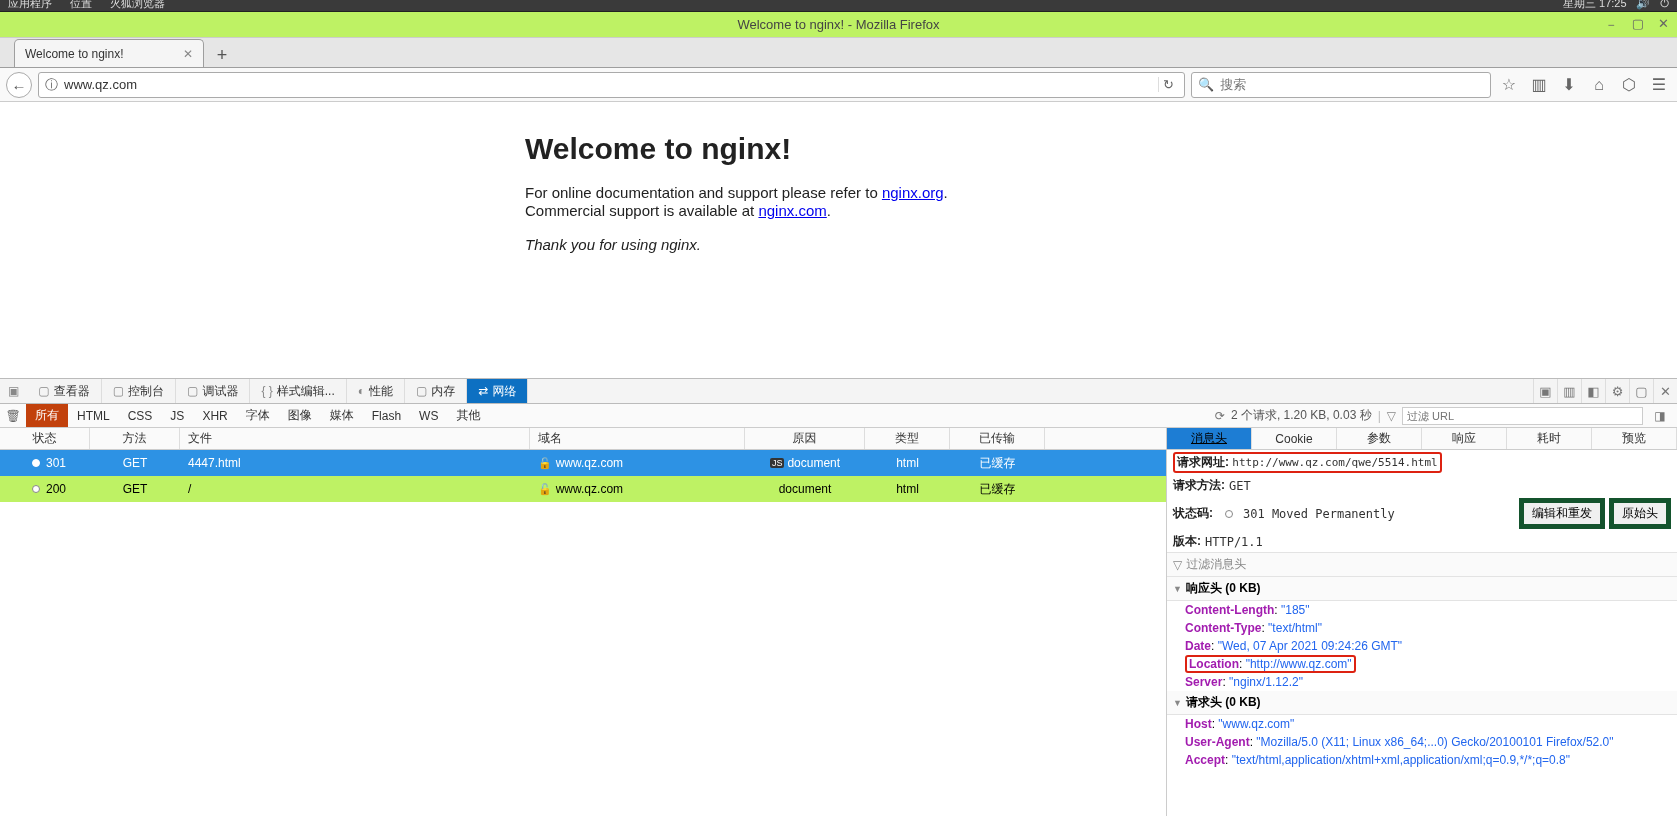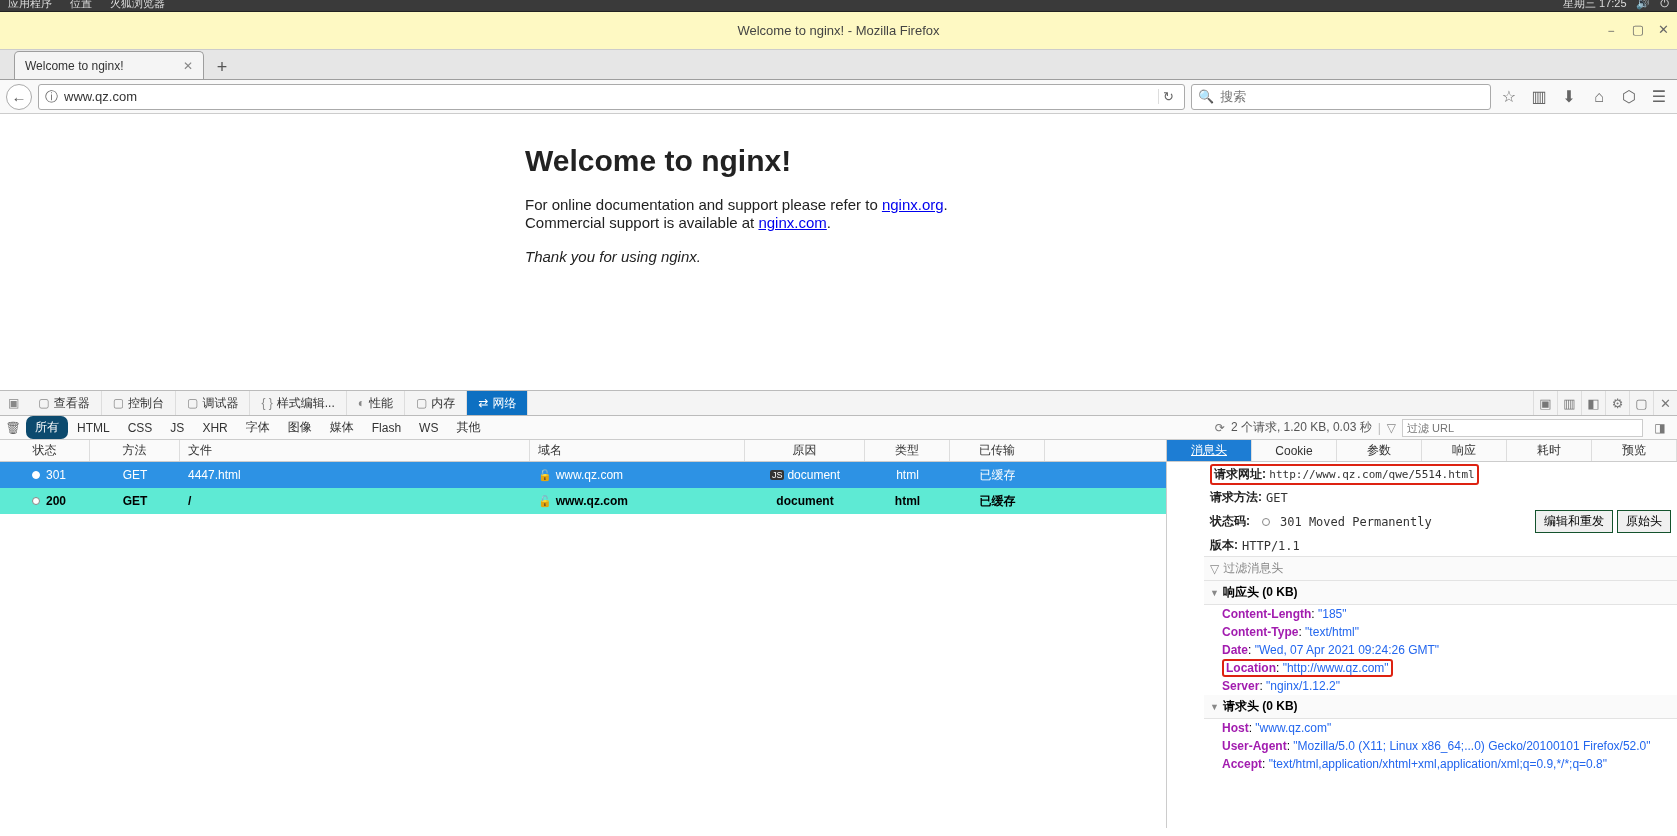--- a/index.html
+++ b/index.html
@@ -3,21 +3,21 @@
 <meta charset="utf-8">
 <style>
 * { box-sizing: border-box; margin: 0; padding: 0; font-family: Arial, "Microsoft YaHei", sans-serif; }
 body { width: 1677px; height: 836px; background: #fff; font-size: 13px; overflow: hidden; }
 
 
 .osbar { height: 12px; background: #3a3a3a; color: #ddd; font-size: 11px; display: flex; align-items: flex-end; padding: 0 8px; border-bottom: 1px solid #222; }
 .osbar-left { display: flex; gap: 18px; }
 .osbar-right { margin-left: auto; display: flex; gap: 10px; align-items: center; }
 
-.titlebar { height: 38px; background: #fef9c3; border-bottom: 1px solid #ccc; display: flex; align-items: center; justify-content: center; position: relative; font-size: 13px; color: #444; }
+.titlebar { height: 26px; background: #bef264; border-bottom: 1px solid #ccc; display: flex; align-items: center; justify-content: center; position: relative; font-size: 13px; color: #444; }
 .titlebar .winctl { position: absolute; right: 8px; display: flex; gap: 14px; font-size: 13px; color: #666; }
 
 .tabstrip { height: 30px; background: #e6e6e6; display: flex; align-items: flex-end; border-bottom: 1px solid #9e9e9e; padding-left: 14px; }
 .tab { height: 28px; min-width: 190px; background: #f5f5f5; border: 1px solid #9e9e9e; border-bottom: none; border-radius: 5px 5px 0 0; display: flex; align-items: center; padding: 0 10px; font-size: 12px; color: #333; position: relative; margin-right: 4px; }
 .tab .close { margin-left: auto; color: #888; }
 .newtab { width: 28px; height: 24px; display: flex; align-items: center; justify-content: center; color: #555; font-size: 18px; }
 
 .navbar { height: 34px; background: #f9f9f9; border-bottom: 1px solid #ccc; display: flex; align-items: center; padding: 0 6px; gap: 6px; }
 .backbtn { width: 26px; height: 26px; border: 1px solid #aaa; border-radius: 50%; display: flex; align-items: center; justify-content: center; color: #555; font-size: 15px; background: #fff; }
 .urlbox { flex: 1; height: 26px; border: 1px solid #aaa; border-radius: 3px; display: flex; align-items: center; padding: 0 6px; background: #fff; gap: 6px; }
@@ -36,53 +36,53 @@
 
 .devtoolbar { height: 26px; border-top: 1px solid #bbb; border-bottom: 1px solid #bbb; background: #f4f4f4; display: flex; align-items: stretch; }
 .dtbtn { padding: 0 11px; display: flex; align-items: center; gap: 4px; border-right: 1px solid #ddd; font-size: 12px; color: #333; }
 .dtbtn.active { background: #0d70c2; color: #fff; }
 .dtbtn .picon { color: #888; font-size: 12px; }
 .devtoolbar .spacer { flex: 1; }
 .dticon { width: 24px; display: flex; align-items: center; justify-content: center; color: #777; border-left: 1px solid #ddd; }
 
 .filterbar { height: 24px; border-bottom: 1px solid #ccc; background: #fafafa; display: flex; align-items: center; font-size: 12px; }
 .fbtn { padding: 0 9px; height: 100%; display: flex; align-items: center; color: #333; }
-.fbtn.active { background: #0c4a6e; color: #fff; border-radius: 7px; }
+.fbtn.active { background: #c2410c; color: #fff; }
 .filterbar .trash { width: 26px; display: flex; justify-content: center; color: #666; }
 .filterbar .summary { margin-left: auto; color: #555; padding-right: 6px; display: flex; align-items: center; gap: 6px; }
 .filterbar input.filterurl { width: 241px; height: 18px; border: 1px solid #ccc; font-size: 11px; padding: 0 4px; color: #888; }
 .dockicon { width: 22px; display: flex; justify-content: center; color: #777; }
 
 .netpanel { display: flex; height: 388px; justify-content: space-between; }
 .netleft { flex: 1; border-right: 1px solid #ccc; }
 .netheadrow { display: flex; height: 22px; border-bottom: 1px solid #ccc; background: #fafafa; font-size: 12px; color: #333; }
 .netheadrow > div { display: flex; align-items: center; justify-content: center; border-right: 1px solid #ddd; }
 .c-status{width:90px}.c-method{width:90px}.c-file{width:350px;justify-content:flex-start !important;padding-left:8px}.c-domain{width:215px;justify-content:flex-start !important;padding-left:8px}.c-cause{width:120px}.c-type{width:85px}.c-trans{width:95px}
 .netrow { display: flex; height: 26px; font-size: 12px; align-items: center; }
 .netrow > div { display: flex; align-items: center; justify-content: center; white-space: nowrap; }
 .netrow .c-file, .netrow .c-domain { justify-content: flex-start; padding-left: 8px; }
 .netrow.sel { background: #2d92e4; color: #fff; }
-.netrow.alt { background: #5eead4; font-weight: bold; }
+.netrow.alt { background: #bef264; }
 .statusdot { width: 8px; height: 8px; border: 1px solid #888; border-radius: 50%; margin-right: 6px; margin-left: 8px; background: #fff; }
 .netrow.sel .statusdot { border-color: #fff; }
 .domicon { color: #c00; margin-right: 4px; font-size: 11px; }
 .causebox { background: #555; color: #fff; font-size: 9px; padding: 0 2px; margin-right: 3px; border-radius: 2px; }
 .netrow.sel .causebox { background: #333; }
 
 .netright { width: 510px; display: flex; flex-direction: column; font-size: 12px; }
 .nettabs { display: flex; height: 22px; border-bottom: 1px solid #ccc; background: #fafafa; }
 .nettab { flex: 1; display: flex; align-items: center; justify-content: center; border-right: 1px solid #ddd; color: #333; }
-.nettab.active { background: #1d7dd4; color: #ffffff; text-decoration: underline; }
-.detailbody { flex: 1; overflow: hidden; font-size: 12px; margin-left: 37px; }
+.nettab.active { background: #1d7dd4; color: #000000; text-decoration: underline; }
+.detailbody { flex: 1; overflow: hidden; font-size: 12px; }
 .detailrow { padding: 2px 6px; display: flex; align-items: center; gap: 4px; }
 .detailrow .lbl { font-weight: bold; color: #222; }
 .detailrow .val { color: #333; }
 .redbox { border: 2px solid #d21; border-radius: 3px; padding: 0 2px; }
 .actionbtns { margin-left: auto; display: flex; gap: 4px; }
-.actbtn { border: 1px solid #14532d; background: #f0f0f0; padding: 2px 8px; font-size: 12px; }
+.actbtn { border: 5px solid #14532d; background: #f0f0f0; padding: 2px 8px; font-size: 12px; }
 .filterhdr { padding: 3px 6px; border-top: 1px solid #e3e3e3; border-bottom: 1px solid #e3e3e3; background: #fafafa; color: #888; display: flex; align-items: center; gap: 4px; }
 .section { padding: 3px 6px; border-bottom: 1px solid #e3e3e3; background: #fafafa; font-weight: bold; display: flex; align-items: center; gap: 4px; }
 .tri { color: #888; font-size: 9px; }
 .hdrline { padding: 2px 0 2px 18px; }
 .hdrline .k { color: #a21caf; font-weight: bold; }
 .hdrline .v { color: #26e; }
 </style>
 </head>
 <body>
 

